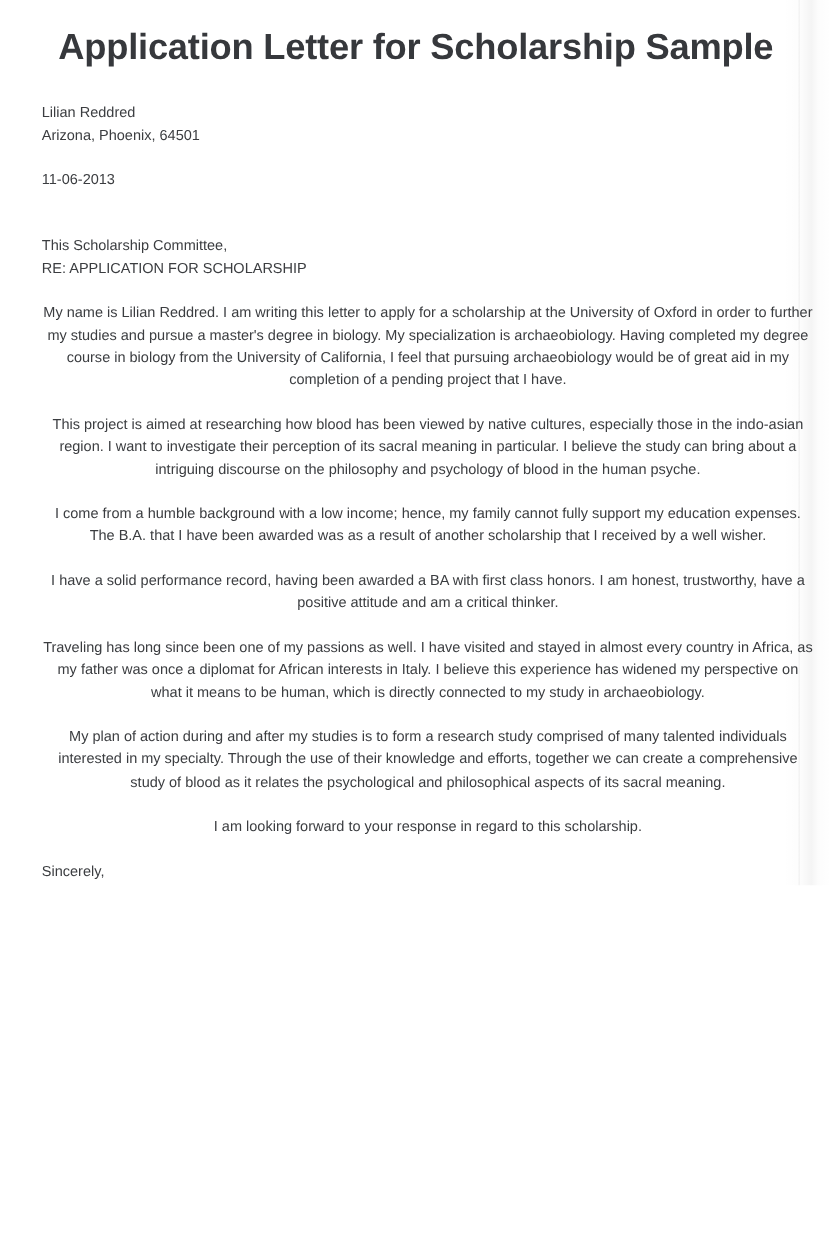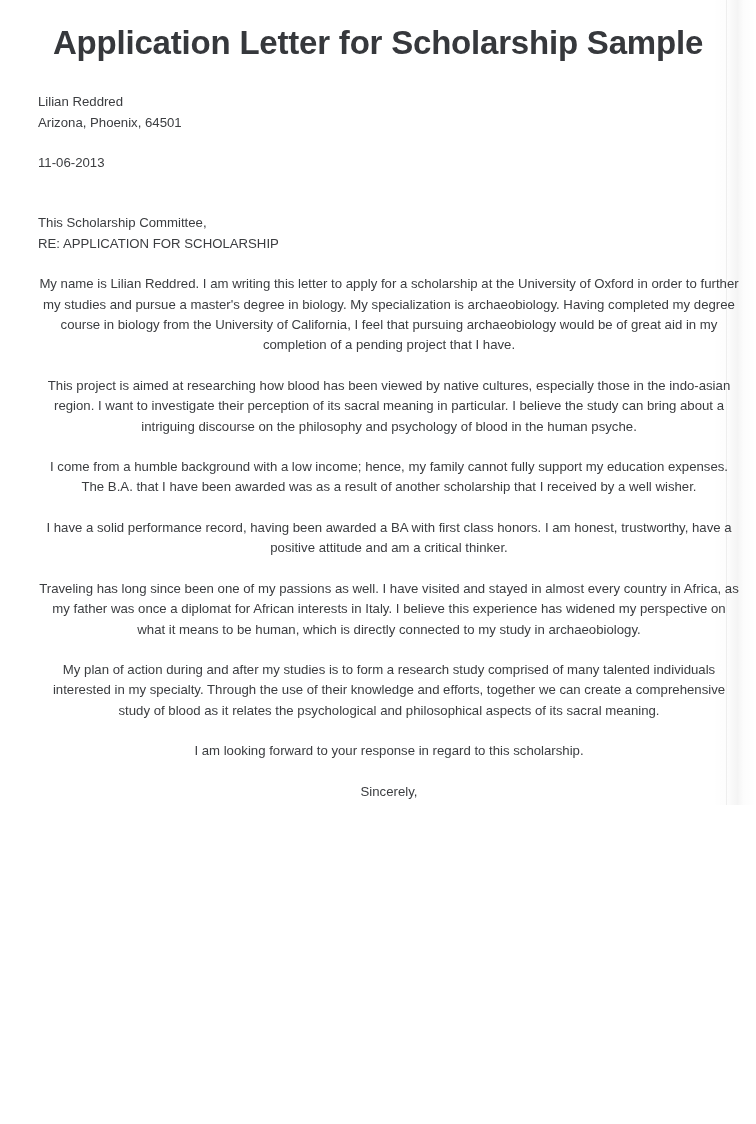--- a/index.html
+++ b/index.html
@@ -73,21 +73,21 @@
 
   .blue { color: #4b93c6; }
 
   .salutation-block { margin-bottom: 0; }
 
   p.body-par {
     margin-top: 20px;
     text-align: center;
   }
 
-  .closing-block { margin-top: 20px; text-align: center; }
+  .closing-block { margin-top: 20px; }
 
   
   .logo {
     position: absolute;
     left: 40px;
     top: 1035px;
     display: flex;
     gap: 12px;
     z-index: 4;
     flex-direction: column;

